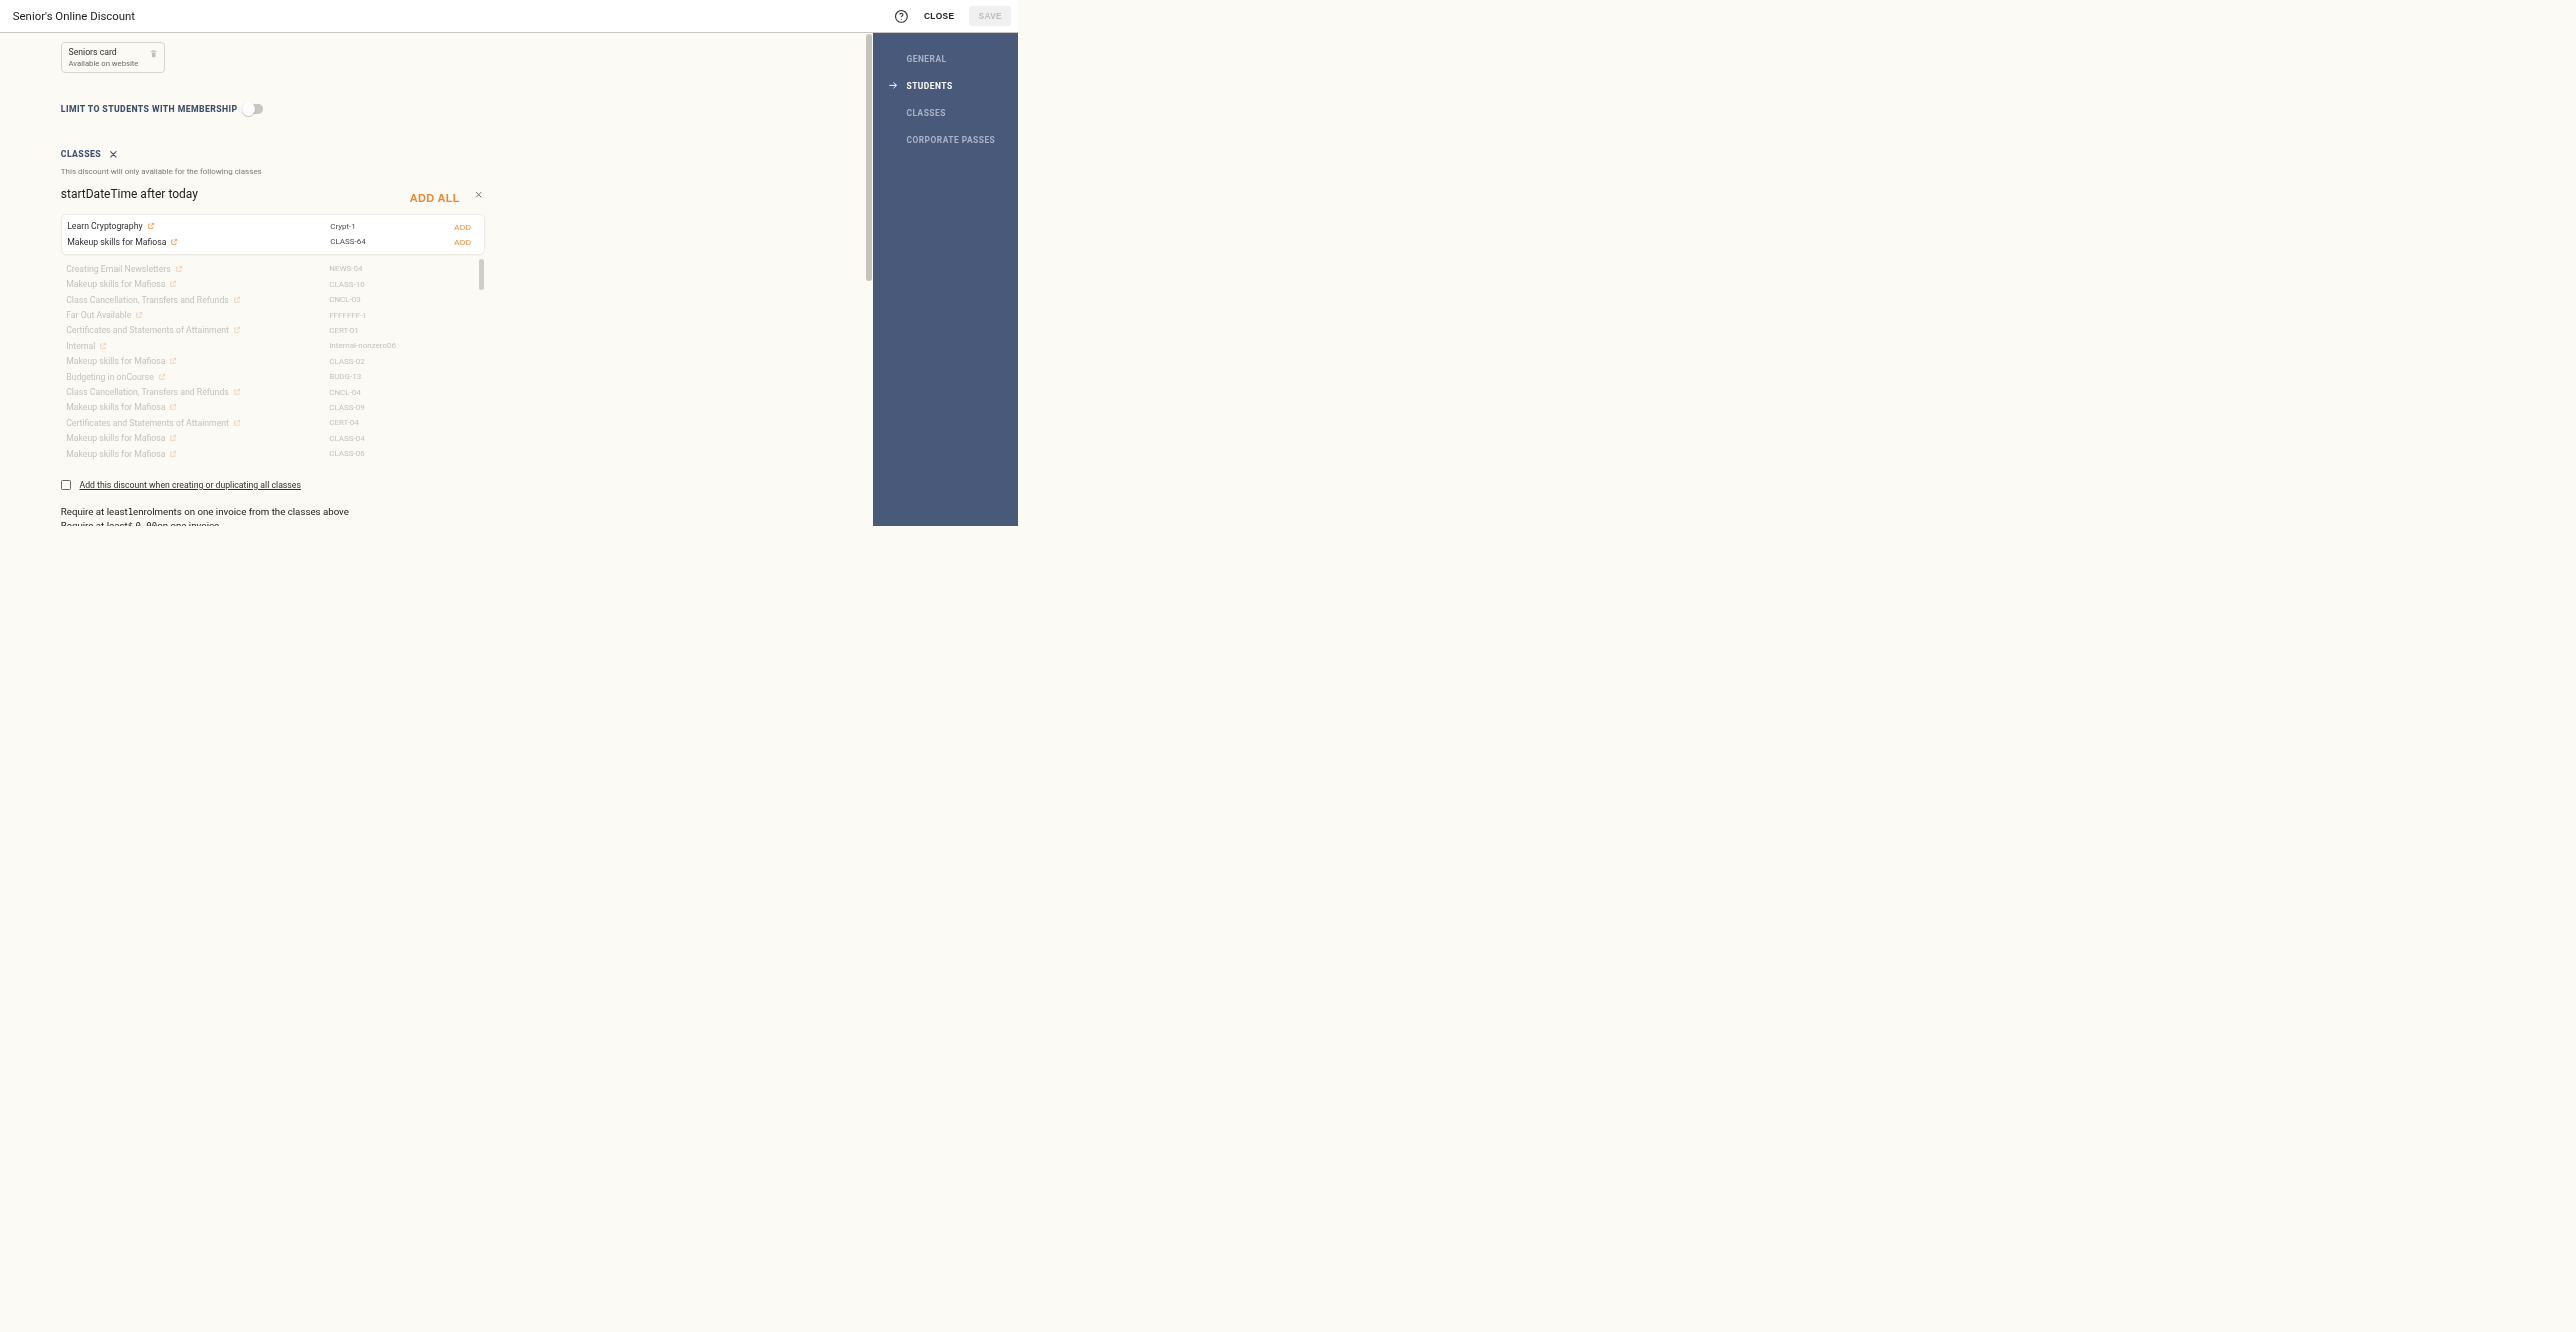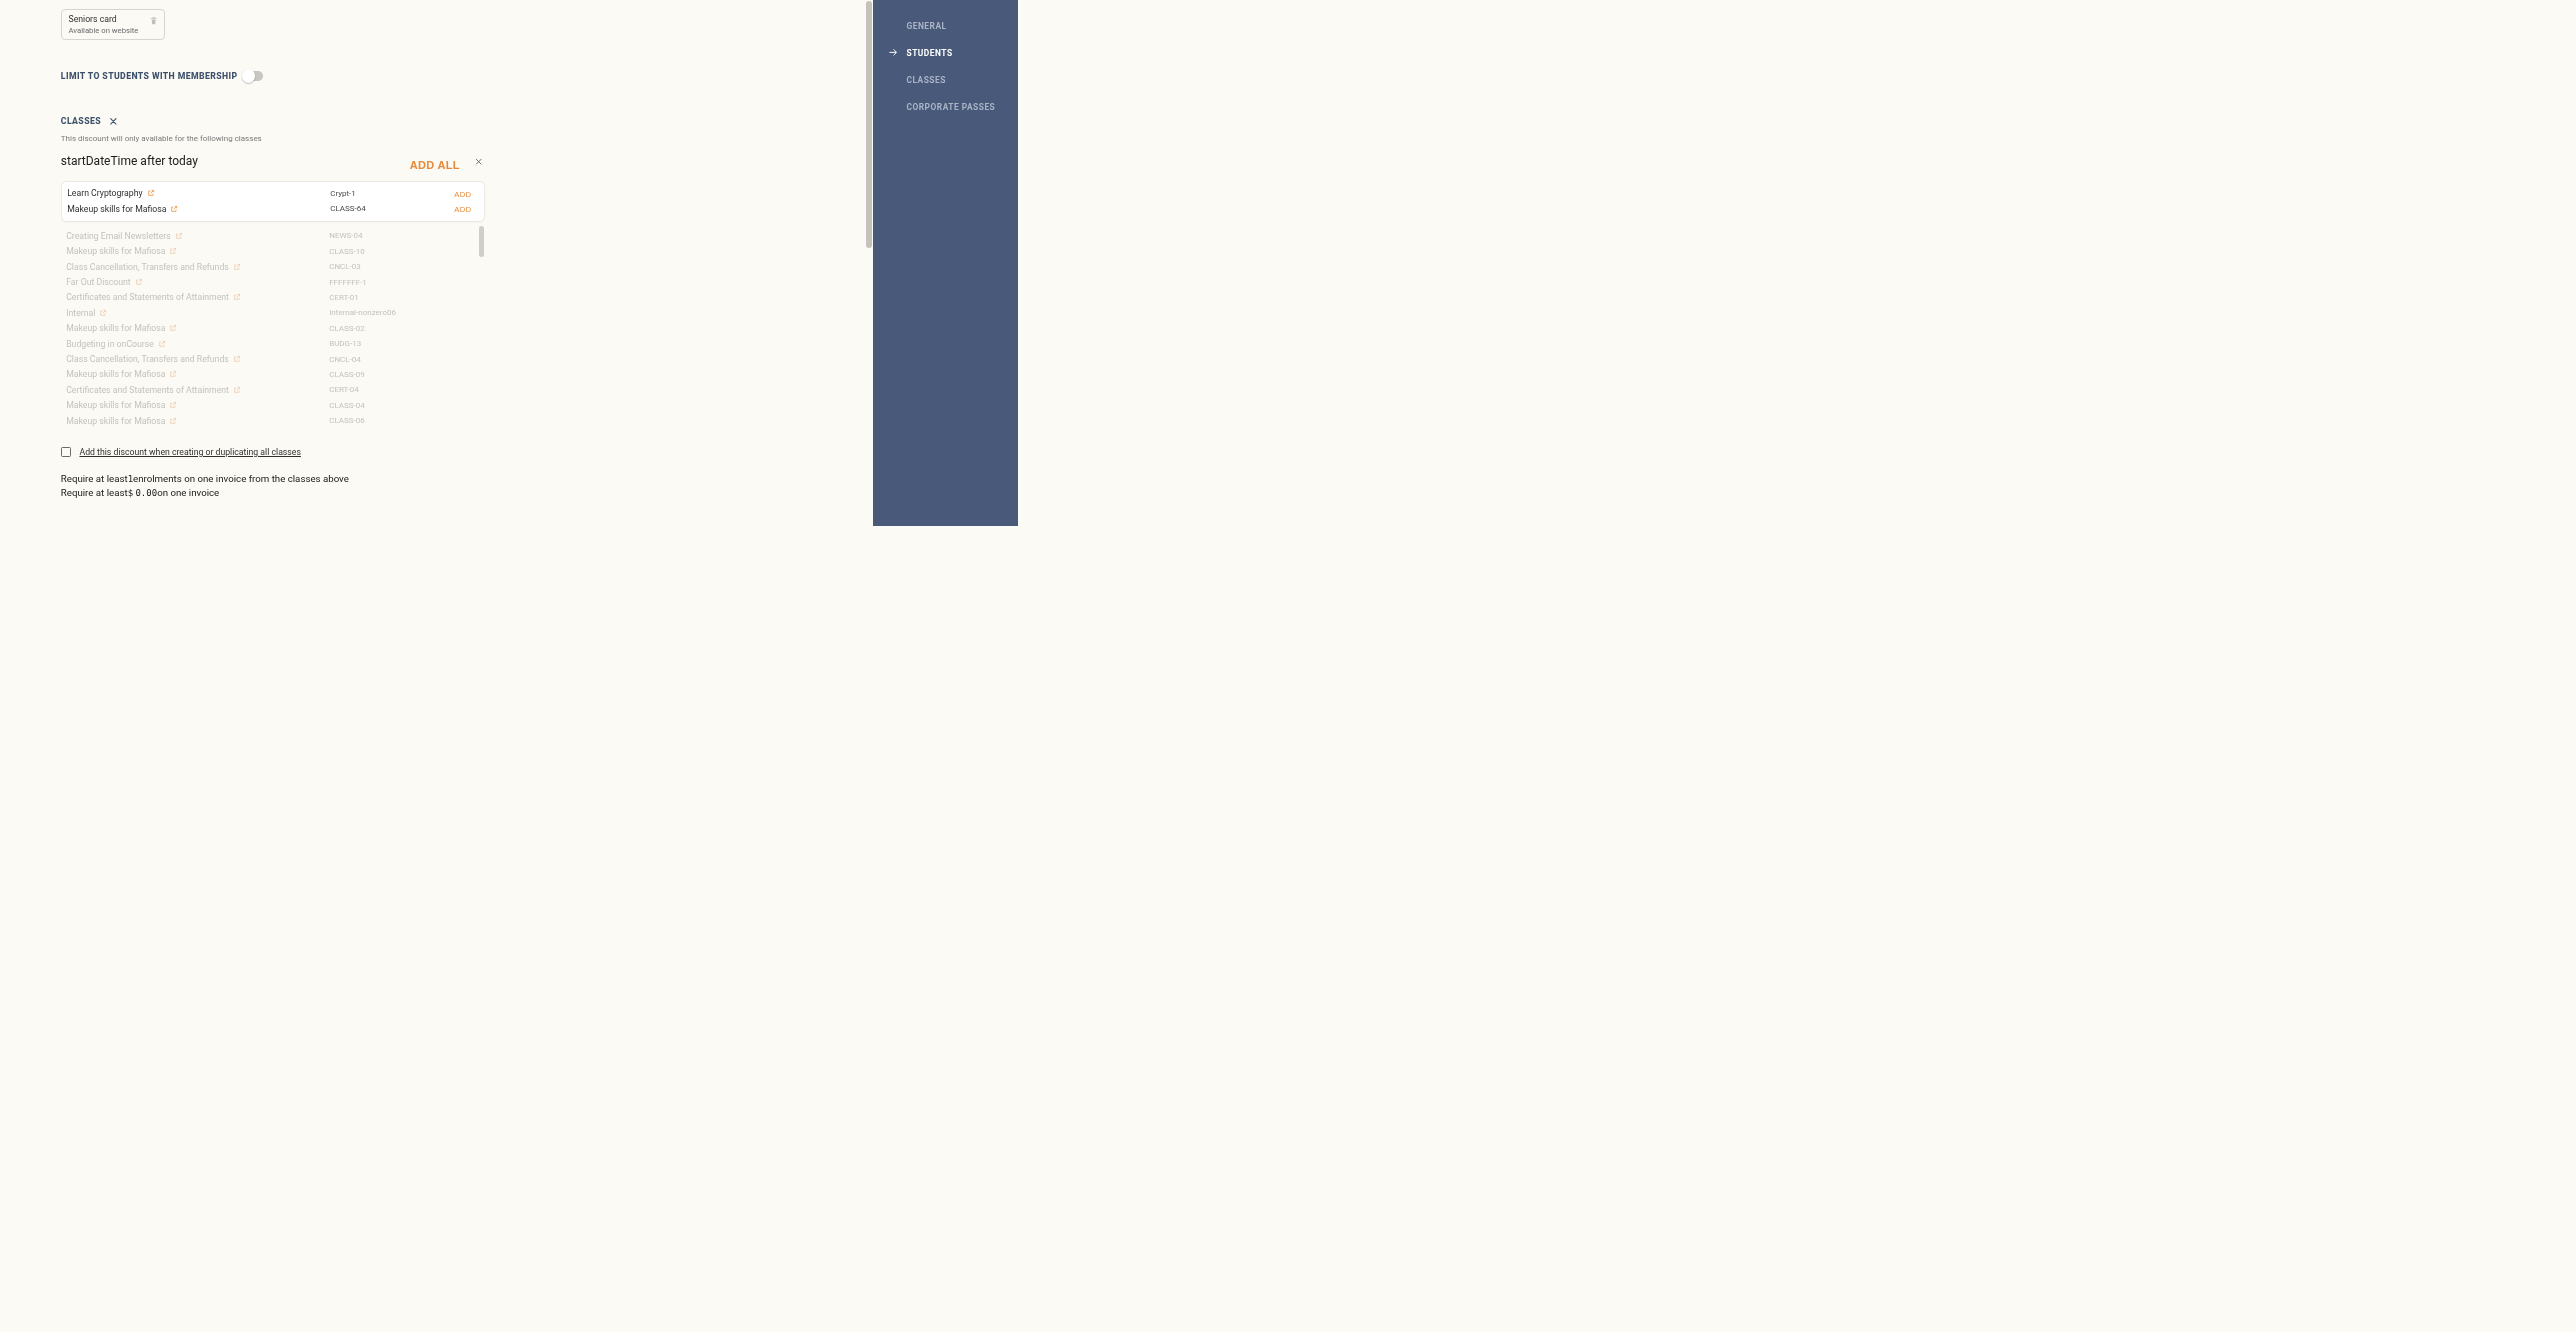--- a/index.html
+++ b/index.html
@@ -102,20 +102,34 @@
   .sidebar-item .label { white-space:nowrap; }
   .sidebar-item:not(.active) .arrow-spacer { width:10.7px; height:10.7px; display:inline-block; visibility:hidden; }
 
   svg { display:block; }
 </style>
 </head>
 <body>
 
 <div class="app">
 
+  <div class="header">
+    <div class="header-title">Senior's Online Discount</div>
+    <div class="header-actions">
+      <span class="icon-help">
+        <svg viewBox="0 0 24 24" width="14.8" height="14.8" fill="none" stroke="#303030" stroke-width="1.8">
+          <circle cx="12" cy="12" r="9.5"></circle>
+          <path d="M9.5 9.2c0-1.4 1.1-2.4 2.5-2.4s2.5 1 2.5 2.3c0 1-0.6 1.6-1.5 2.2-0.8 0.5-1 0.9-1 1.8"></path>
+          <circle cx="12" cy="16.6" r="0.9" fill="#303030" stroke="none"></circle>
+        </svg>
+      </span>
+      <button class="btn-text">CLOSE</button>
+      <button class="btn-save">SAVE</button>
+    </div>
+  </div>
 
   <div class="body">
 
     <div class="main">
       <div class="main-inner">
 
         
         <div class="card-chip">
           <span class="title">Seniors card</span>
           <span class="sub">Available on website</span>
@@ -222,21 +236,21 @@
                     <svg viewBox="0 0 24 24" width="8" height="8" fill="none" stroke="currentColor" stroke-width="2.2">
                       <path d="M14 4h6v6M20 4l-9 9M18 14v5H5V6h5"></path>
                     </svg>
                   </span>
                 </span>
                 <span class="code muted">CNCL-03</span>
                 <span class="action"></span>
               </div>
               <div class="row">
                 <span class="name muted">
-                  <span>Far Out Discount</span>
+                  <span>Far Out Available</span>
                   <span class="link-icon muted">
                     <svg viewBox="0 0 24 24" width="8" height="8" fill="none" stroke="currentColor" stroke-width="2.2">
                       <path d="M14 4h6v6M20 4l-9 9M18 14v5H5V6h5"></path>
                     </svg>
                   </span>
                 </span>
                 <span class="code muted">FFFFFFF-1</span>
                 <span class="action"></span>
               </div>
               <div class="row">

